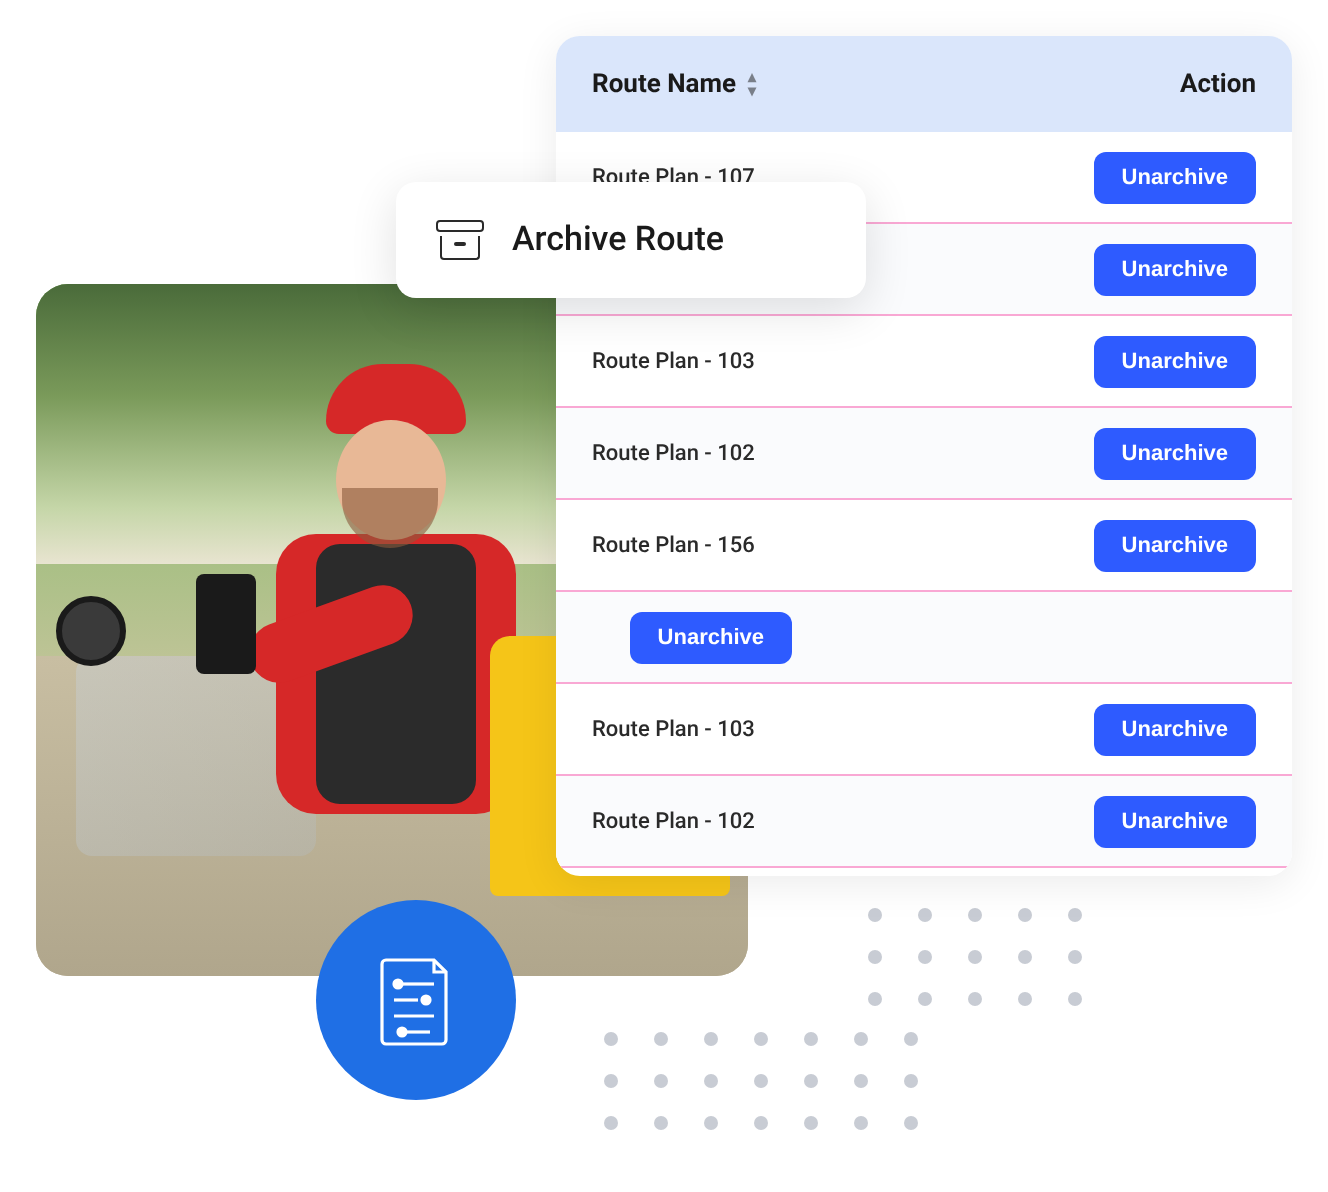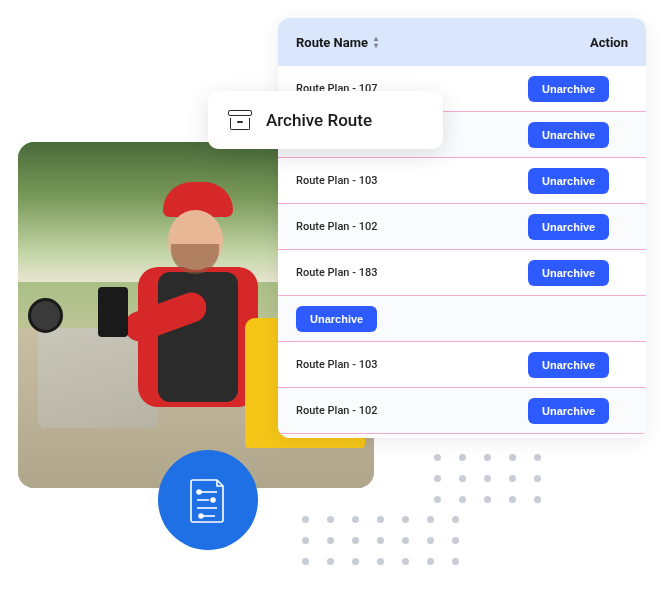--- a/index.html
+++ b/index.html
@@ -222,34 +222,35 @@
     }
     .td-name {
       flex: 1;
       font-size: 11px;
       color: #2a2a2a;
       font-weight: 500;
     }
     .td-action {
       width: 100px;
       display: flex;
+      justify-content: flex-end;
     }
     .unarchive-btn {
       background: #2e5bff;
       color: #fff;
       border: none;
       border-radius: 6px;
       padding: 7px 14px;
       font-size: 11px;
       font-weight: 600;
       cursor: pointer;
     }
     .popup {
       position: absolute;
-      left: 208px;
+      left: 198px;
       top: 91px;
       width: 235px;
       height: 58px;
       background: #fff;
       border-radius: 10px;
       box-shadow: 0 6px 24px rgba(0,0,0,0.12);
       display: flex;
       align-items: center;
       padding: 0 20px;
       gap: 14px;
@@ -437,21 +438,21 @@
           <button class="unarchive-btn">Unarchive</button>
         </div>
       </div>
       <div class="table-row">
         <div class="td-name">Route Plan - 102</div>
         <div class="td-action">
           <button class="unarchive-btn">Unarchive</button>
         </div>
       </div>
       <div class="table-row">
-        <div class="td-name">Route Plan - 183</div>
+        <div class="td-name">Route Plan - 156</div>
         <div class="td-action">
           <button class="unarchive-btn">Unarchive</button>
         </div>
       </div>
       <div class="table-row">
         <div class="td-action">
           <button class="unarchive-btn">Unarchive</button>
         </div>
       </div>
       <div class="table-row">

